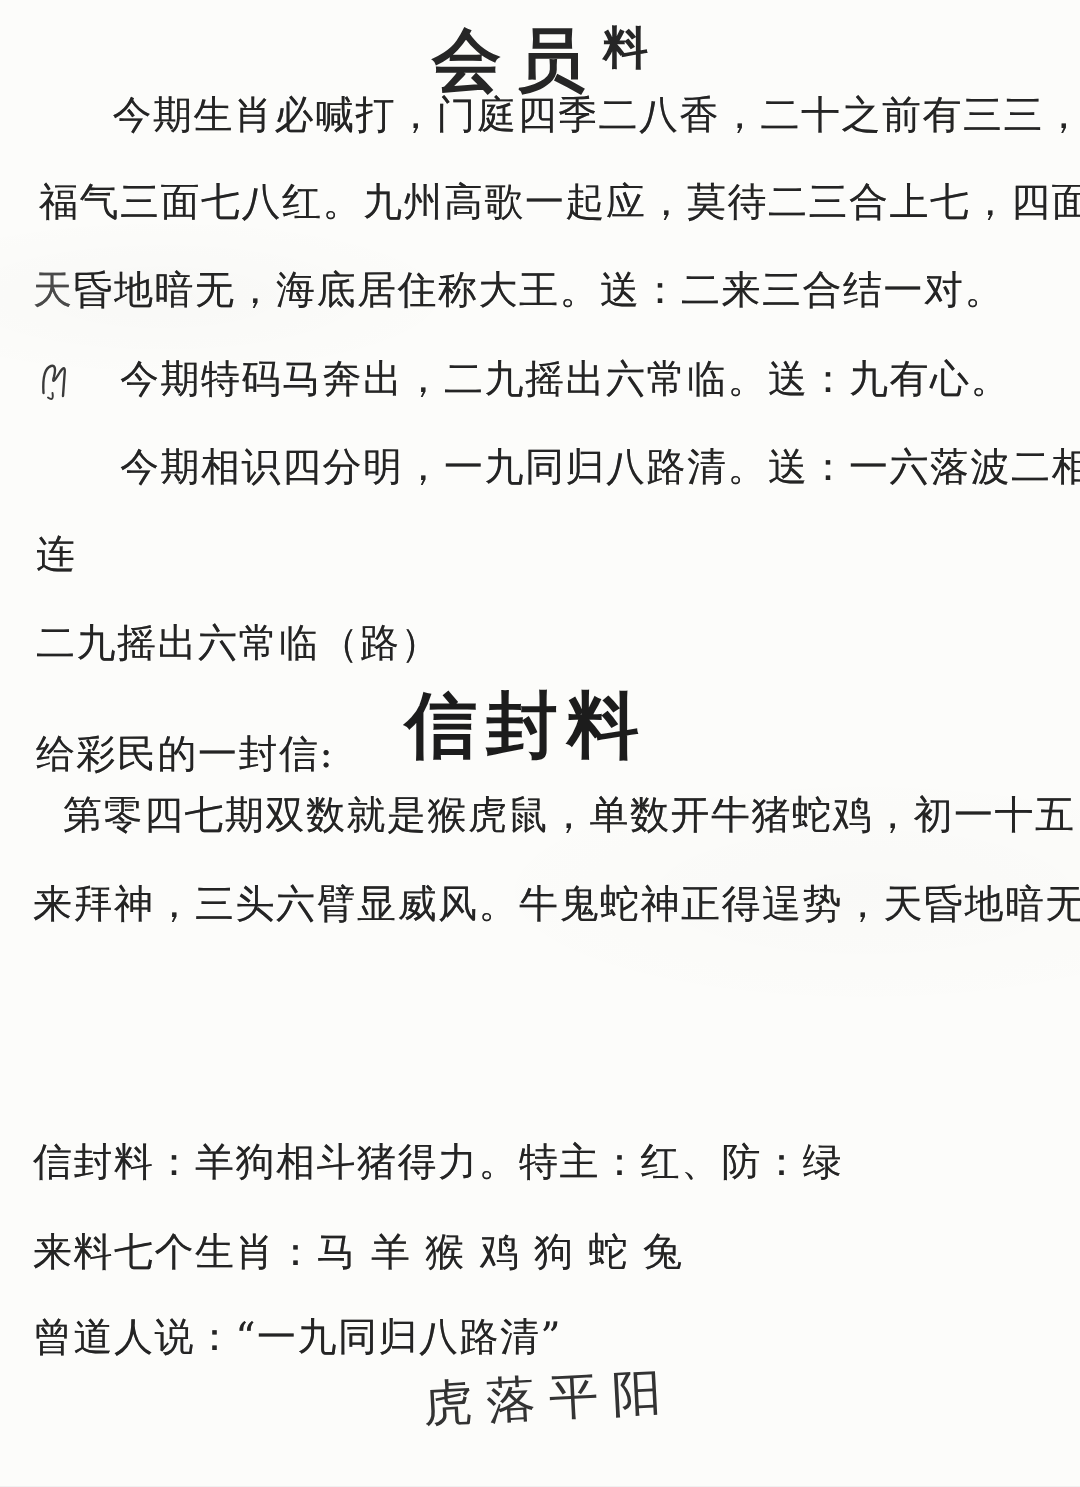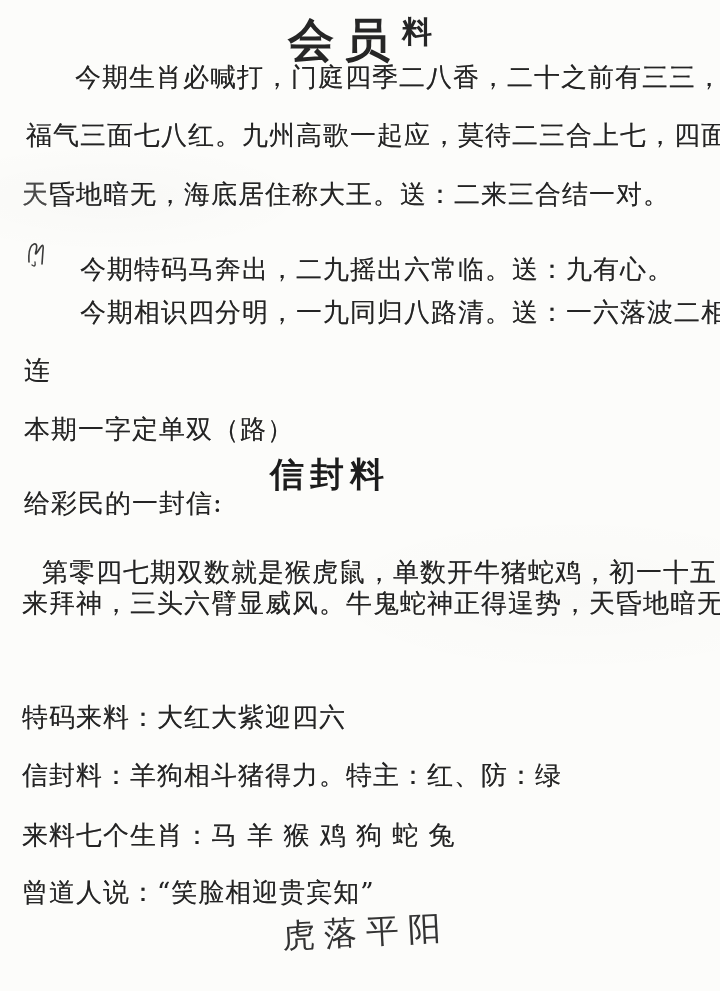--- a/index.html
+++ b/index.html
@@ -33,35 +33,35 @@
     letter-spacing:1px;
     white-space:nowrap;
     line-height:34px;
     color:#242424;
     text-shadow:0 0 0.4px rgba(40,40,40,0.55);
   }
   .l0{top:60px;left:75px;}
   .l1{top:118px;left:26px;}
   .l2{top:177px;left:22px;}
   .l2::first-letter{color:#4a4a4a;}
-  .l3{top:236px;left:80px;margin-top:16px;}
+  .l3{top:236px;left:80px;}
   .l4{top:295px;left:80px;}
   .l5{top:353px;left:24px;}
   .l6{top:412px;left:24px;}
-  .l7{top:555px;left:42px;}
+  .l7{top:527px;left:42px;}
   .l8{top:586px;left:22px;}
   .l9{top:643px;left:22px;}
   .l10{top:700px;left:22px;}
   .l11{top:758px;left:22px;}
   .l12{top:818px;left:22px;}
   .l13{top:875px;left:22px;}
   .letter-label{top:486px;left:24px;}
   .letter-heading{
     position:absolute;top:452px;left:270px;
-    font-size:34px;font-weight:700;letter-spacing:6px;
+    font-size:48px;font-weight:700;letter-spacing:6px;
     white-space:nowrap;color:#1c1c1c;
   }
   .margin-scribble{
     position:absolute;top:238px;left:24px;width:26px;height:34px;
   }
   .signature{
     position:absolute;top:910px;left:282px;
     font-size:33px;letter-spacing:9px;white-space:nowrap;
     color:#333;transform:rotate(-3deg);
     z-index:1;
@@ -90,29 +90,28 @@
   <div class="line l2">天昏地暗无，海底居住称大王。送：二来三合结一对。</div>
 
   <svg class="margin-scribble" viewBox="0 0 26 34" xmlns="http://www.w3.org/2000/svg">
     <path d="M5 24 Q4 8 10 6 Q14 5 12 13 Q10 20 16 10 Q20 4 19 12 L18 26" fill="none" stroke="#3a3a3a" stroke-width="1.6" stroke-linecap="round"></path>
     <path d="M8 27 Q12 30 11 24" fill="none" stroke="#3a3a3a" stroke-width="1.3" stroke-linecap="round"></path>
   </svg>
 
   <div class="line l3">今期特码马奔出，二九摇出六常临。送：九有心。</div>
   <div class="line l4">今期相识四分明，一九同归八路清。送：一六落波二相</div>
   <div class="line l5">连</div>
-  <div class="line l6">本期一字定单双（路）</div>
+  <div class="line l6">二九摇出六常临（路）</div>
 
   <div class="line letter-label">给彩民的一封信:</div>
   <div class="letter-heading">信封料</div>
 
   <div class="line l7">第零四七期双数就是猴虎鼠，单数开牛猪蛇鸡，初一十五</div>
   <div class="line l8">来拜神，三头六臂显威风。牛鬼蛇神正得逞势，天昏地暗无</div>
 
-  <div class="line l10">特码来料：大红大紫迎四六</div>
   <div class="line l11">信封料：羊狗相斗猪得力。特主：红、防：绿</div>
   <div class="line l12">来料七个生肖：马 羊 猴 鸡 狗 蛇 兔</div>
-  <div class="line l13">曾道人说：“笑脸相迎贵宾知”</div>
+  <div class="line l13">曾道人说：“一九同归八路清”</div>
 
   <div class="signature">虎落平阳</div>
 
 
 </div>
 
 </body></html>

